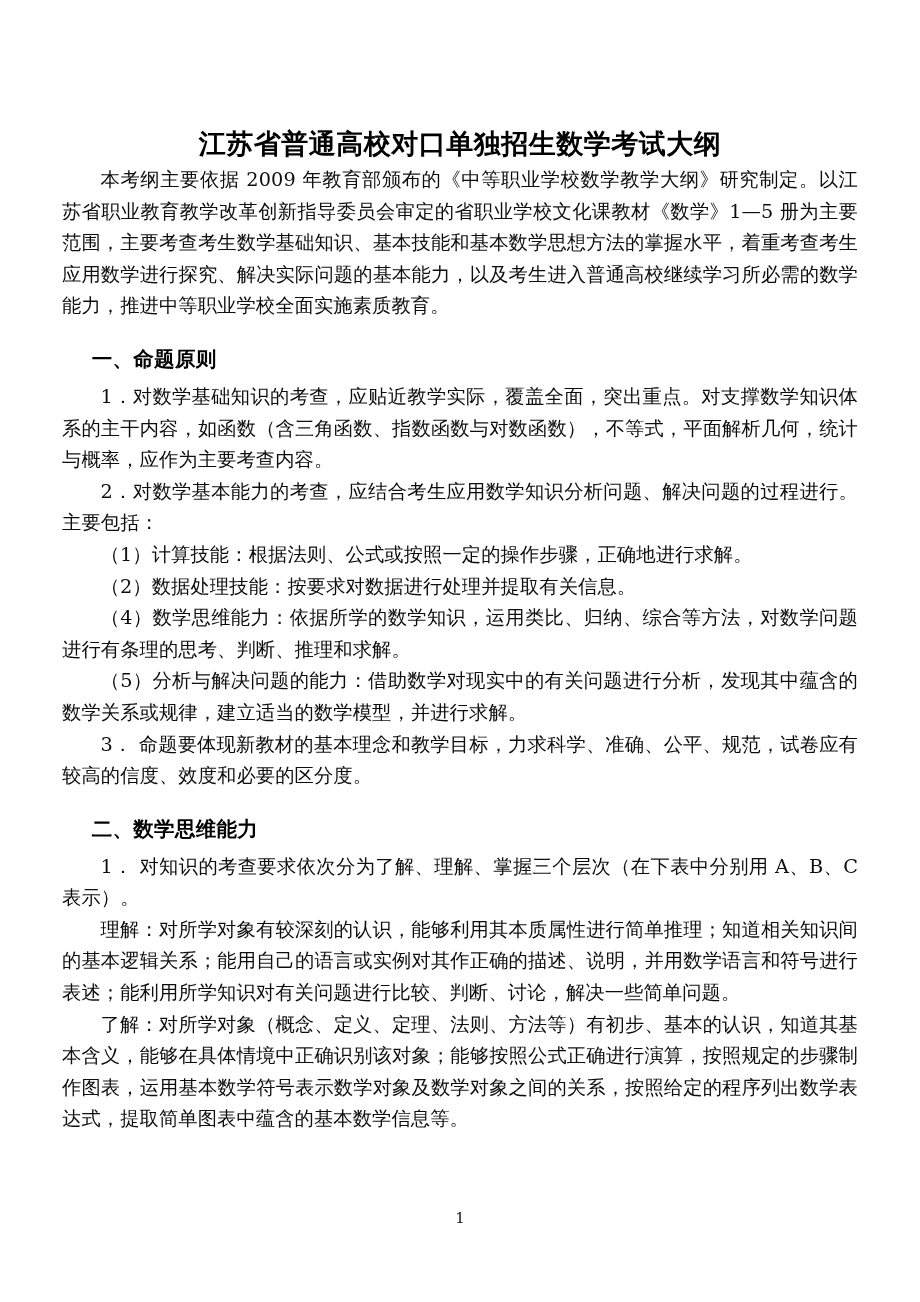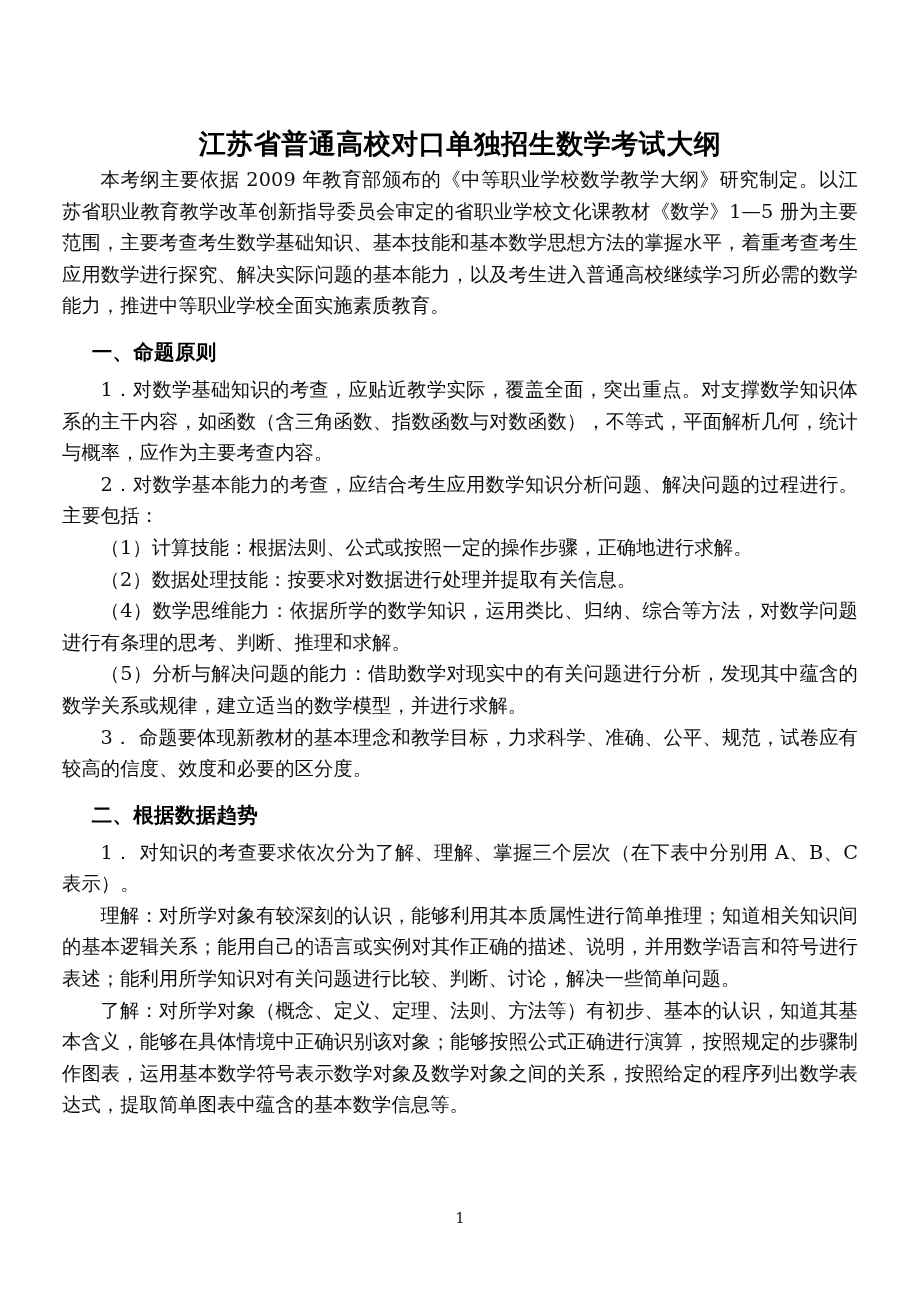--- a/index.html
+++ b/index.html
@@ -63,21 +63,21 @@
   }
 
   .ind2 { text-indent: 2em; }
 
   
   h2.section {
     font-family: "DejaVu Sans", "Liberation Sans", sans-serif;
     font-weight: bold;
     font-size: 20.5px;
     line-height: 36px;
-    margin: 12px 0 4px 0;
+    margin: 19px 0 4px 0;
     text-indent: 1.45em;
     color: #000;
     letter-spacing: 0.3px;
   }
 
   
   .page-number {
     position: absolute;
     left: 0;
     top: 1209px;
@@ -108,21 +108,21 @@
 
     <p class="para ind2">（2）数据处理技能：按要求对数据进行处理并提取有关信息。</p>
 
 
     <p class="para ind2">（4）数学思维能力：依据所学的数学知识，运用类比、归纳、综合等方法，对数学问题进行有条理的思考、判断、推理和求解。</p>
 
     <p class="para ind2">（5）分析与解决问题的能力：借助数学对现实中的有关问题进行分析，发现其中蕴含的数学关系或规律，建立适当的数学模型，并进行求解。</p>
 
     <p class="para ind2">3． 命题要体现新教材的基本理念和教学目标，力求科学、准确、公平、规范，试卷应有较高的信度、效度和必要的区分度。</p>
 
-    <h2 class="section">二、根据数据趋势</h2>
+    <h2 class="section">二、数学思维能力</h2>
 
     <p class="para ind2">1． 对知识的考查要求依次分为了解、理解、掌握三个层次（在下表中分别用 A、B、C 表示）。</p>
 
     <p class="para ind2">理解：对所学对象有较深刻的认识，能够利用其本质属性进行简单推理；知道相关知识间的基本逻辑关系；能用自己的语言或实例对其作正确的描述、说明，并用数学语言和符号进行表述；能利用所学知识对有关问题进行比较、判断、讨论，解决一些简单问题。</p>
 
     <p class="para ind2">了解：对所学对象（概念、定义、定理、法则、方法等）有初步、基本的认识，知道其基本含义，能够在具体情境中正确识别该对象；能够按照公式正确进行演算，按照规定的步骤制作图表，运用基本数学符号表示数学对象及数学对象之间的关系，按照给定的程序列出数学表达式，提取简单图表中蕴含的基本数学信息等。</p>
 
 
   </div>
 

